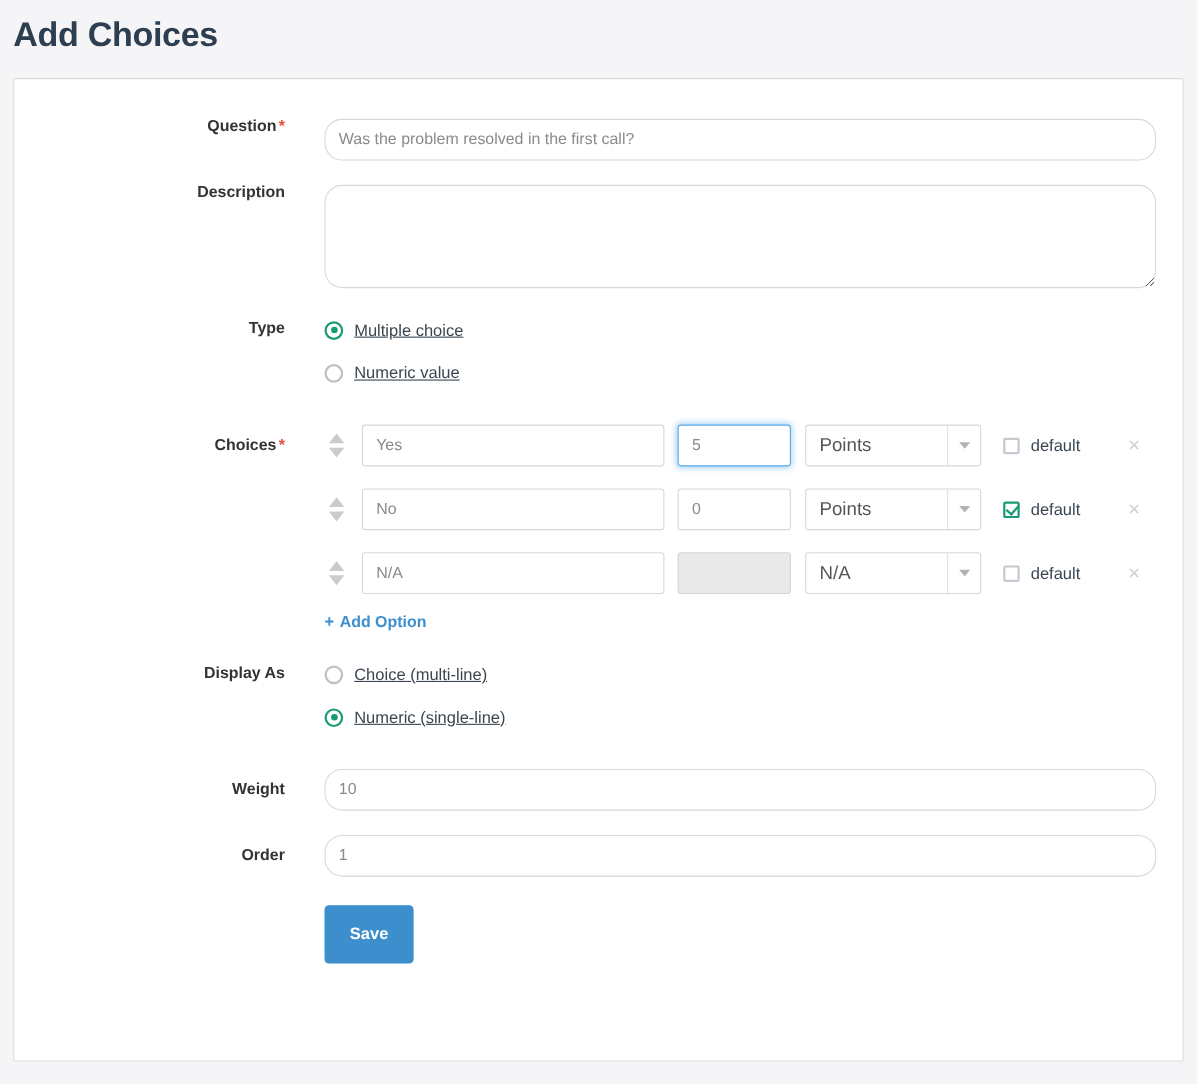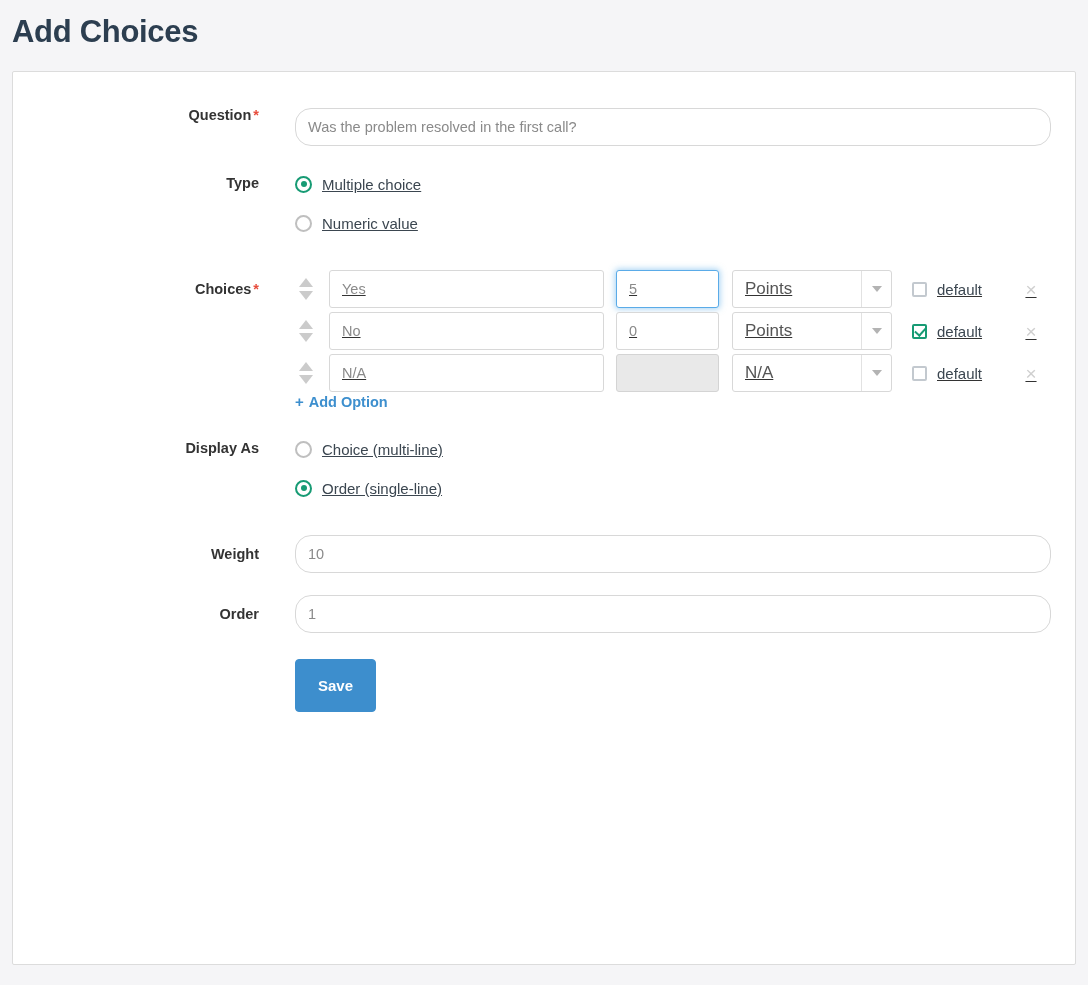--- a/index.html
+++ b/index.html
@@ -130,22 +130,21 @@
     border: solid #179b74;
     border-width: 0 2.5px 2.5px 0;
     transform: rotate(42deg);
   }
   .chk-label { font-size: 15px; color: #3b4650; }
 
   
   .choice-row {
     display: flex;
     align-items: center;
-    margin-bottom: 4px;
-    text-decoration: underline;
+    margin-bottom: 20px;
   }
   .sort-handle {
     width: 22px;
     height: 26px;
     margin-right: 12px;
     position: relative;
     cursor: move;
     flex: 0 0 auto;
   }
   .sort-handle::before, .sort-handle::after {
@@ -262,20 +261,26 @@
 
       <div class="form-row" style="margin-top:36px;">
         <div class="lbl">
           <span>Question</span><span class="req">*</span>
         </div>
         <div class="field">
           <input class="txt-input wide" type="text" placeholder="Was the problem resolved in the first call?" style="">
         </div>
       </div>
 
+      <div class="form-row" style="margin-top:22px;">
+        <div class="lbl">Description</div>
+        <div class="field">
+          <textarea class="txt-input wide" placeholder="" style=""></textarea>
+        </div>
+      </div>
 
       <div class="form-row" style="margin-top:22px;">
         <div class="lbl" style="padding-top:8px;">Type</div>
         <div class="field">
           <div class="radio-line">
             <span class="radio on"></span>
             <span class="radio-label">Multiple choice</span>
           </div>
           <div class="radio-line">
             <span class="radio"></span>
@@ -354,21 +359,21 @@
 
       <div class="form-row" style="margin-top:22px;">
         <div class="lbl" style="padding-top:8px;">Display As</div>
         <div class="field">
           <div class="radio-line">
             <span class="radio"></span>
             <span class="radio-label">Choice (multi-line)</span>
           </div>
           <div class="radio-line">
             <span class="radio on"></span>
-            <span class="radio-label">Order (single-line)</span>
+            <span class="radio-label">Numeric (single-line)</span>
           </div>
         </div>
       </div>
 
       <div class="form-row" style="margin-top:24px;">
         <div class="lbl" style="padding-top:12px;">Weight</div>
         <div class="field">
           <input class="txt-input wide" type="text" placeholder="10" style="">
         </div>
       </div>

